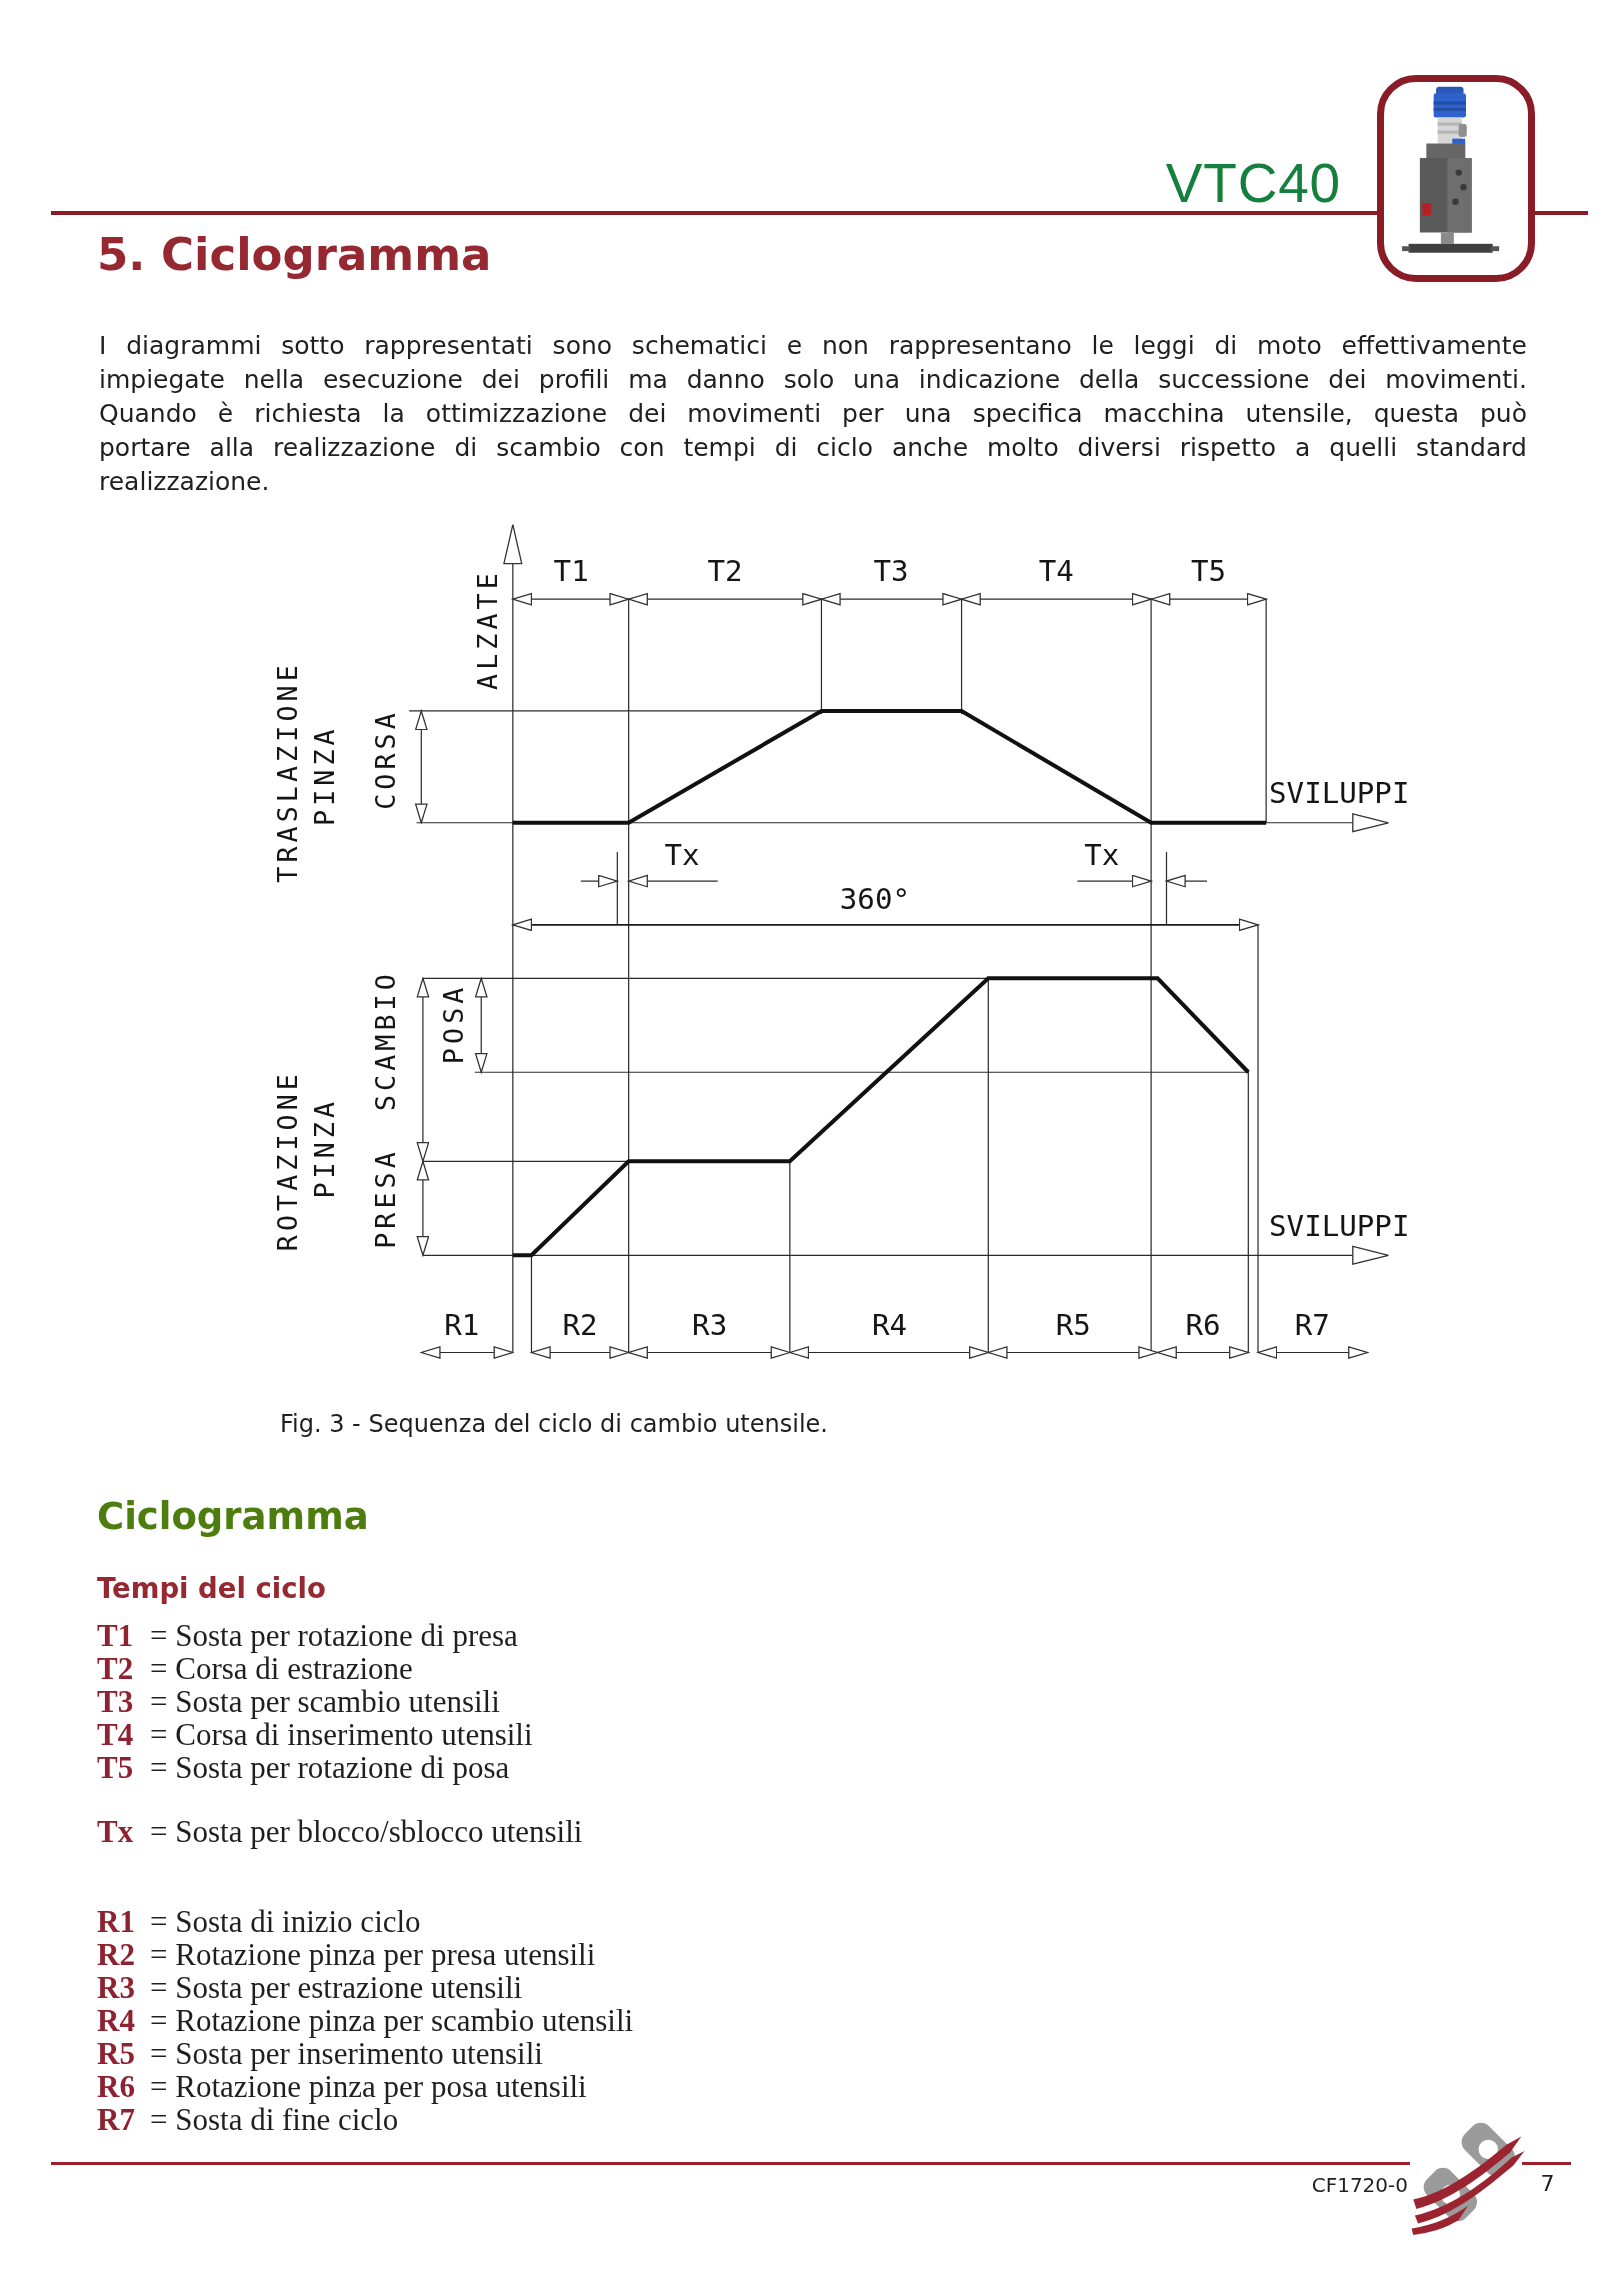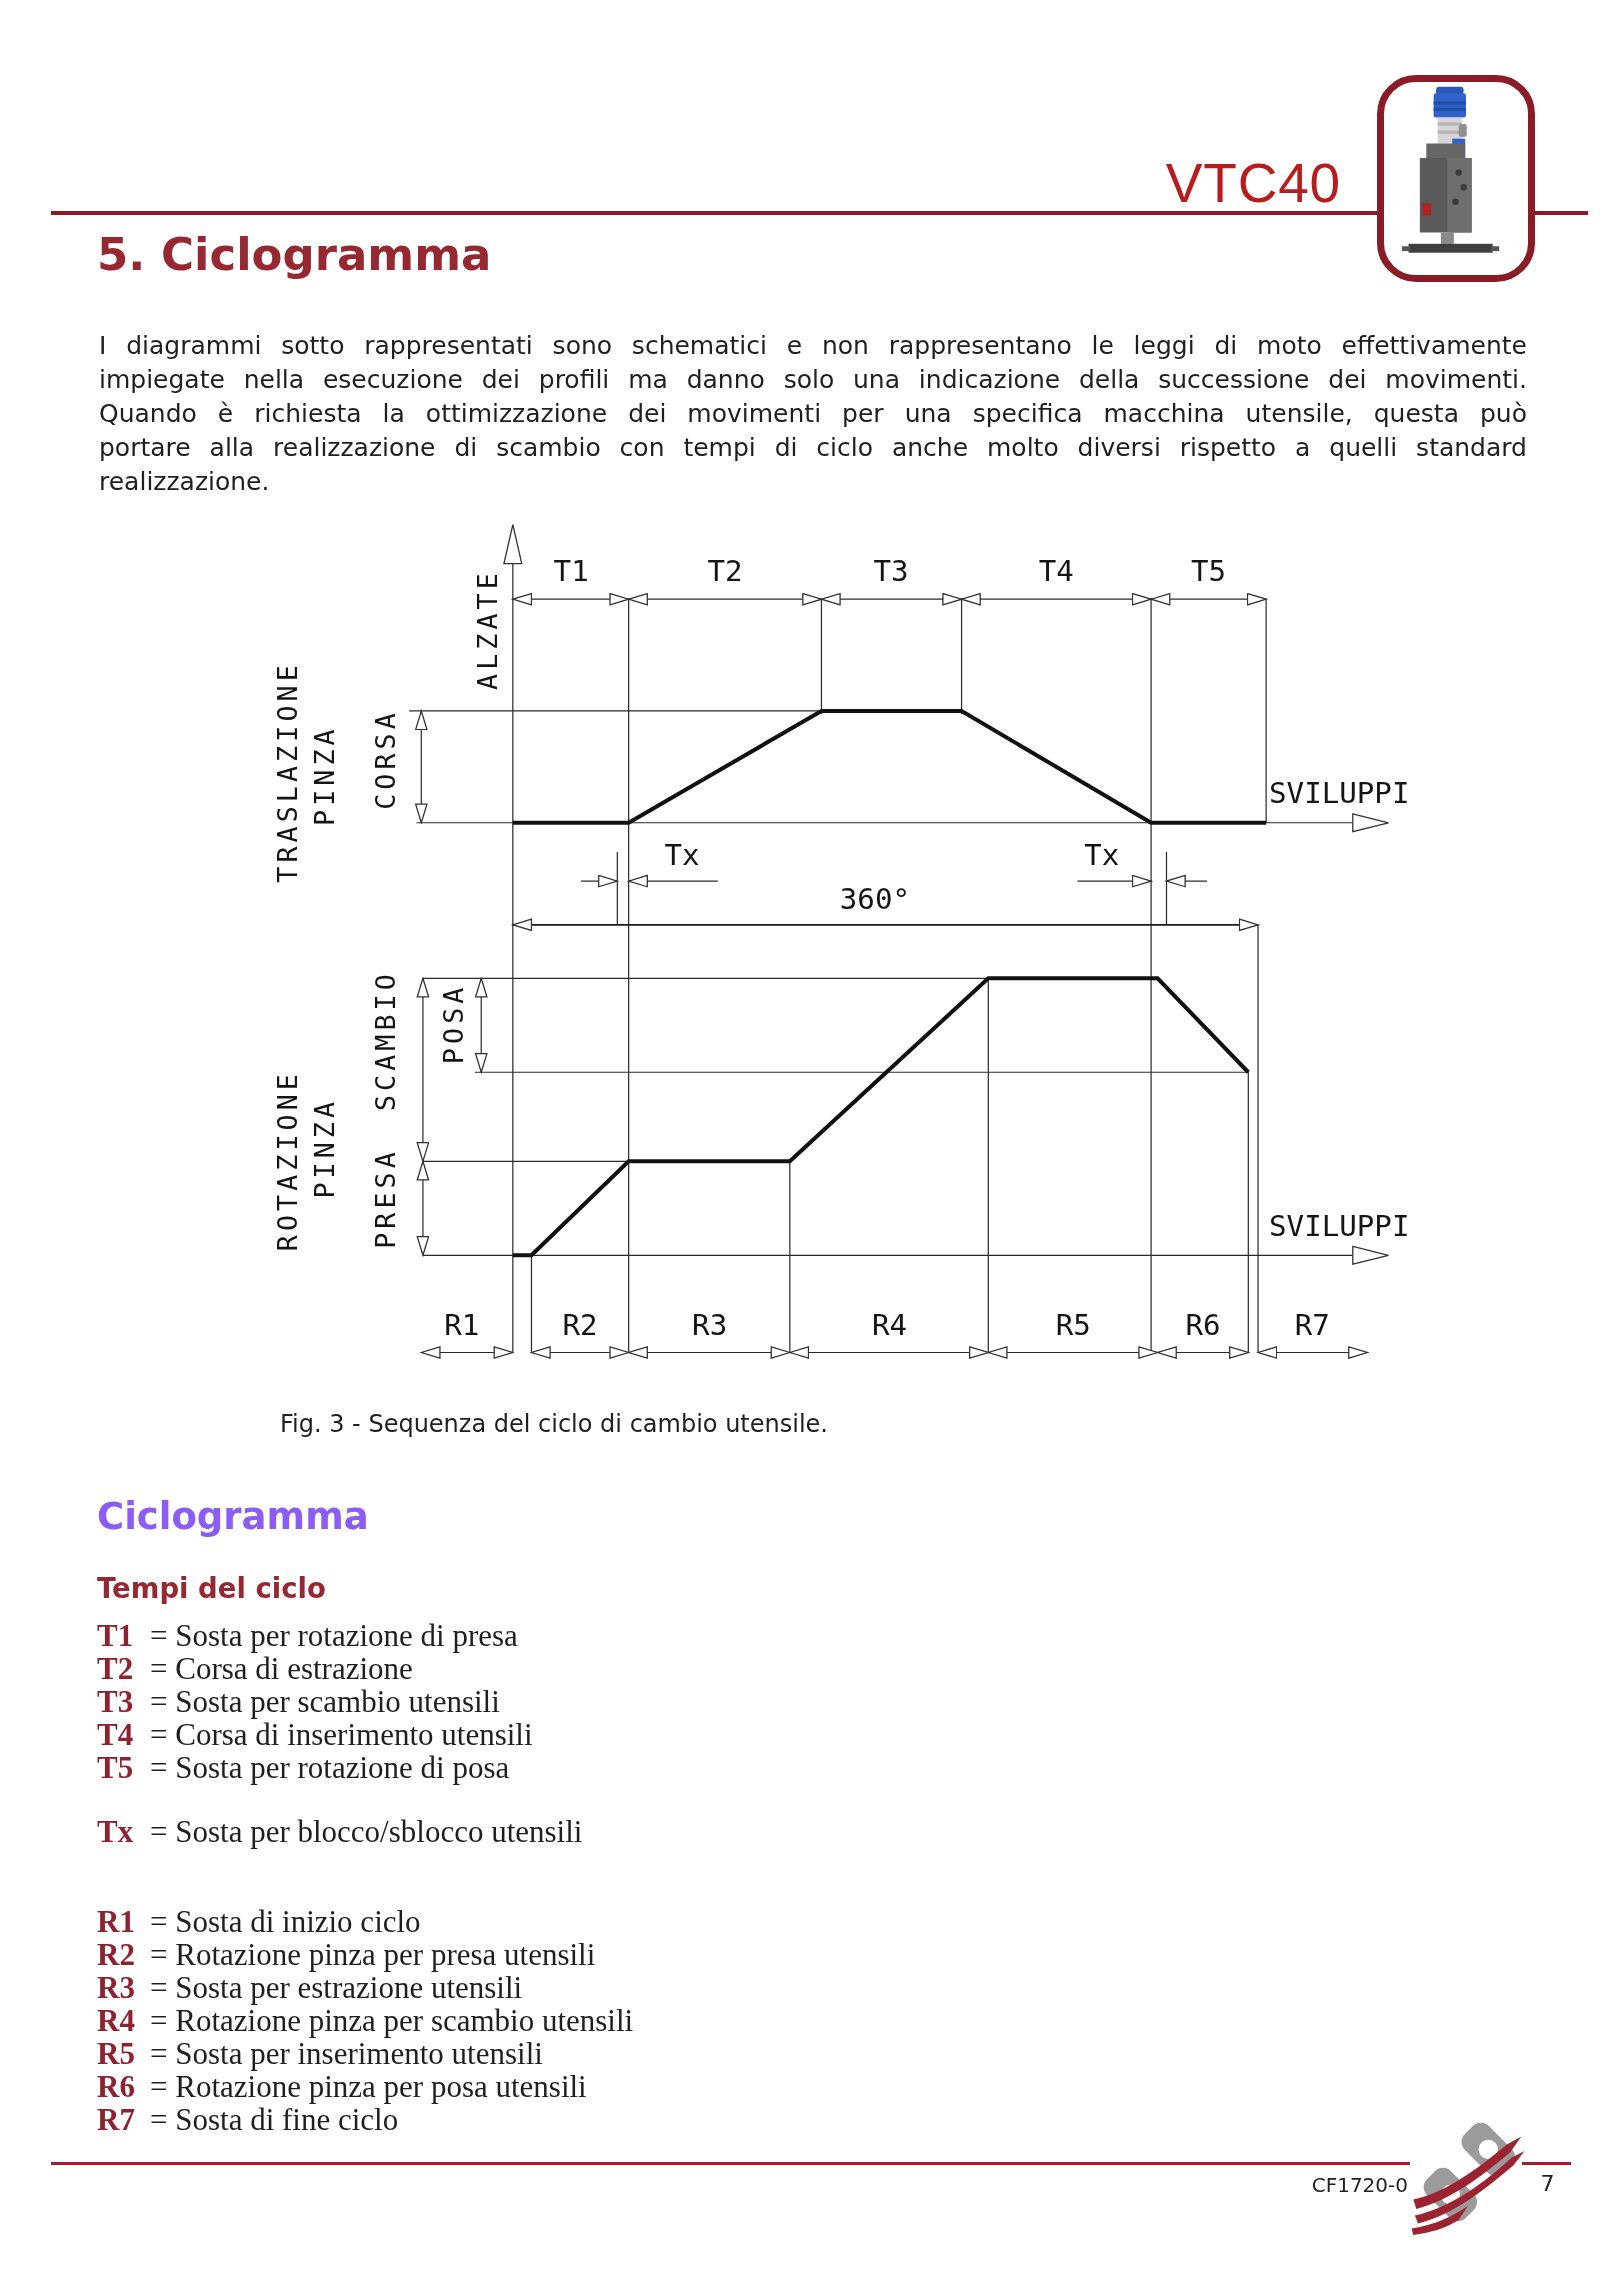--- a/index.html
+++ b/index.html
@@ -4,26 +4,26 @@
 <style>
   html,body{margin:0;padding:0;background:#ffffff;}
   .page{position:relative;width:1621px;height:2284px;background:#fff;overflow:hidden;
         font-family:"DejaVu Sans",sans-serif;color:#1f1f1f;}
   
   .hrule{position:absolute;height:4px;background:#8a1c28;}
   .hrule.left{left:51px;top:211px;width:1326px;}
   .hrule.right{left:1535px;top:211px;width:53px;}
   .brand{position:absolute;left:1078px;top:151px;width:263px;text-align:right;
          font-family:"Liberation Sans",sans-serif;font-size:55px;letter-spacing:0.8px;
-         color:#b91c1c;font-weight:400;}
+         color:#15803d;font-weight:400;}
   .logobox{position:absolute;left:1377px;top:75px;width:144px;height:193px;
            border:7.3px solid #8a1c28;border-radius:39px;background:#fff;}
   
   .h1{position:absolute;left:97px;top:228px;font-size:45px;font-weight:bold;color:#962832;}
-  .h2{position:absolute;left:97px;top:1495px;font-size:37px;font-weight:bold;color:#8b5cf6;}
+  .h2{position:absolute;left:97px;top:1495px;font-size:37px;font-weight:bold;color:#4d7c0f;}
   .h3{position:absolute;left:97px;top:1572px;font-size:27.5px;font-weight:bold;color:#962832;}
   
   .para{position:absolute;left:99px;top:302px;width:1428px;font-size:25px;line-height:34px;margin-top:27px;}
   .para-line{text-align:justify;text-align-last:justify;white-space:normal;}
   .para-line.last{text-align:left;text-align-last:left;}
   
   .fig-wrap{position:absolute;left:259px;top:502px;width:1167px;height:891px;}
   .caption{position:absolute;left:280px;top:1410px;font-size:24px;color:#1f1f1f;text-align:right;}
   
   .legend{position:absolute;left:97px;font-size:31px;font-family:Liberation Serif, serif;}

